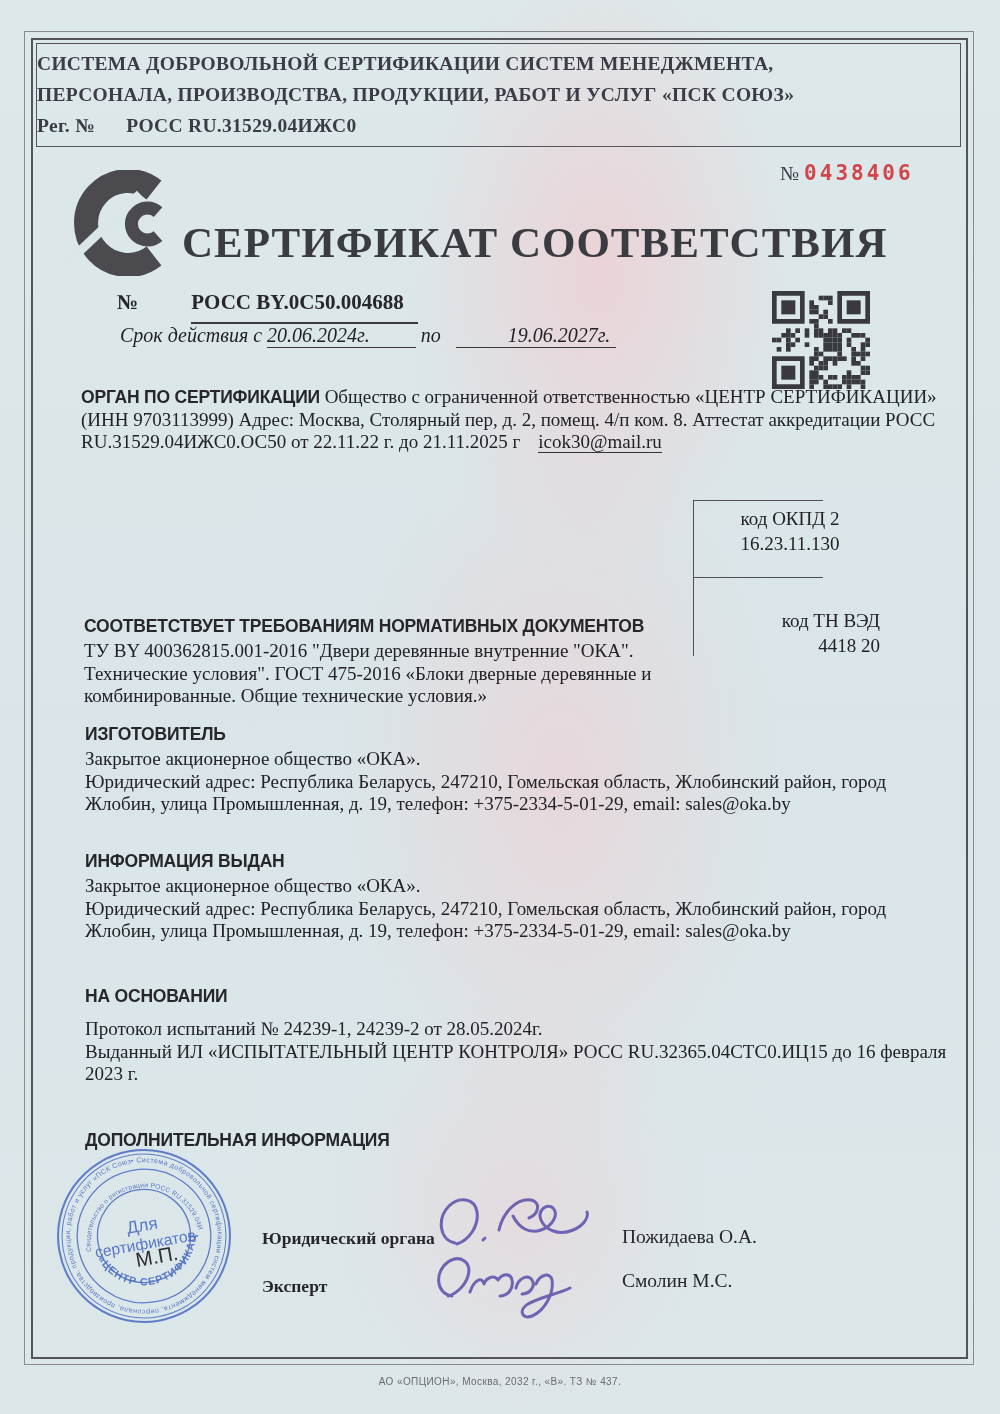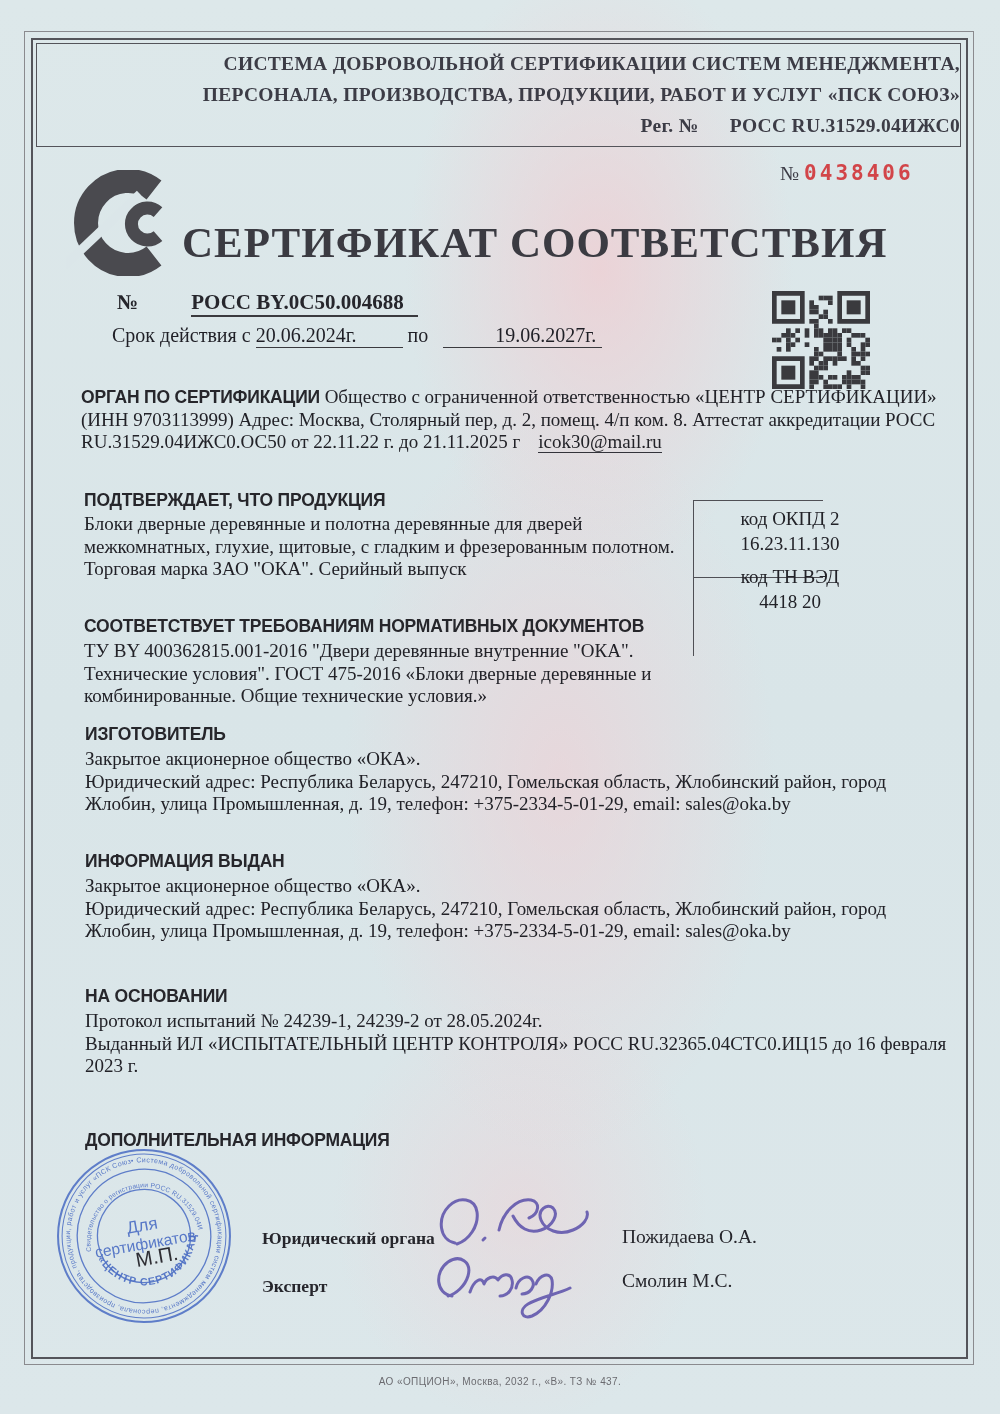--- a/index.html
+++ b/index.html
@@ -8,29 +8,29 @@
     background-image:
       radial-gradient(ellipse 270px 430px at 600px 270px, rgba(244,199,204,.62), rgba(244,199,204,0) 72%),
       radial-gradient(ellipse 300px 520px at 560px 780px, rgba(243,202,207,.52), rgba(243,202,207,0) 72%),
       radial-gradient(ellipse 260px 300px at 520px 1210px, rgba(243,202,207,.40), rgba(243,202,207,0) 72%),
       linear-gradient(180deg,#dde8ea 0%,#d9e5e8 50%,#dce7ea 100%);
     font-family:"Liberation Serif",serif;color:#1f1f26;}
   .abs{position:absolute;}
   .frame-outer{left:24px;top:31px;width:948px;height:1332px;border:1px solid #8a8a8e;}
   .frame-inner{left:31px;top:38px;width:933px;height:1317px;border:2px solid #54545a;}
   .header-box{left:36px;top:43px;width:923px;height:102px;border:1.5px solid #54545a;
-    display:flex;flex-direction:column;justify-content:space-evenly;align-items:flex-end;}
+    display:flex;flex-direction:column;justify-content:space-evenly;align-items:flex-start;}
   .header-line{font-weight:bold;font-size:19.5px;letter-spacing:.3px;color:#3c3c46;}
   .serial{left:780px;top:161px;font-size:20px;color:#3c3c46;}
   .serial b{font-family:"DejaVu Sans Mono",monospace;font-weight:600;color:#d24549;letter-spacing:3px;font-size:21px;}
   .title{left:182px;top:218px;font-size:43px;font-weight:bold;letter-spacing:1px;color:#3b3b42;}
   .numline{left:117px;top:290px;font-size:21px;font-weight:bold;color:#26262c;}
   .numline .no{margin-right:48px;}
-  .numline .val{border-bottom:2px solid #3a3a3e;padding-right:14px;padding-bottom:1px;font-family:Liberation Serif, serif;}
-  .validity{left:112px;top:324px;font-size:20px;}
+  .numline .val{border-bottom:2px solid #3a3a3e;padding-right:14px;padding-bottom:8px;font-family:Liberation Serif, serif;}
+  .validity{left:120px;top:324px;font-size:20px;font-style:italic;}
   .validity .u1{border-bottom:1.5px solid #3a3a3e;padding-right:46px;padding-bottom:1px;}
   .validity .mid{margin:0 10px 0 0;}
   .validity .u2{border-bottom:1.5px solid #3a3a3e;padding-left:52px;padding-right:6px;padding-bottom:1px;}
   .h{font-family:"Liberation Sans",sans-serif;font-weight:bold;font-size:17.5px;letter-spacing:-.2px;color:#26262b;}
   .body-text{font-size:19px;line-height:22.5px;color:#222228;}
   .u{border-bottom:1px solid #33333a;margin-left:18px;}
   .codes-vline{left:693px;top:500px;width:0;height:156px;border-left:1.5px solid #4f4f55;}
   .codes-hline1{left:693px;top:500px;width:130px;height:0;border-top:1.5px solid #4f4f55;}
   .codes-hline2{left:693px;top:577px;width:130px;height:0;border-top:1.5px solid #4f4f55;}
   .codes-cell{left:700px;width:180px;font-size:19px;line-height:25px;color:#222228;}
@@ -218,33 +218,29 @@
           <rect x="91.2" y="96" width="4.8" height="4.8"></rect>
         </g>
     </svg>
   </div>
 
   <div class="abs body-text" style="left:81px;top:386px;width:874px">
     <span class="h">ОРГАН ПО СЕРТИФИКАЦИИ</span>
     <span>Общество с ограниченной ответственностью «ЦЕНТР СЕРТИФИКАЦИИ» (ИНН 9703113999) Адрес: Москва, Столярный пер, д. 2, помещ. 4/п ком. 8. Аттестат аккредитации РОСС RU.31529.04ИЖС0.ОС50 от 22.11.22 г. до 21.11.2025 г</span><span class="u">icok30@mail.ru</span>
   </div>
 
-  <div class="abs" style="left:84px;top:490px">
-    <div class="h">ПОДТВЕРЖДАЕТ, ЧТО ПРОДУКЦИЯ</div>
-    <div class="body-text" style="width:608px;margin-top:2px">Блоки дверные деревянные и полотна деревянные для дверей межкомнатных, глухие, щитовые, с гладким и фрезерованным полотном. Торговая марка ЗАО "ОКА". Серийный выпуск</div>
-  </div>
 
   <div class="abs codes-vline"></div>
   <div class="abs codes-hline1"></div>
   <div class="abs codes-hline2"></div>
   <div class="abs codes-cell" style="top:506px;text-align:center">
     <div>код ОКПД 2</div>
     <div>16.23.11.130</div>
   </div>
-  <div class="abs codes-cell" style="top:564px;text-align:center">
+  <div class="abs codes-cell" style="top:608px;text-align:right">
     <div>код ТН ВЭД</div>
     <div>4418 20</div>
   </div>
 
   <div class="abs" style="left:84px;top:616px">
     <div class="h">СООТВЕТСТВУЕТ ТРЕБОВАНИЯМ НОРМАТИВНЫХ ДОКУМЕНТОВ</div>
     <div class="body-text" style="width:622px;margin-top:3px">ТУ BY 400362815.001-2016 "Двери деревянные внутренние "ОКА". Технические условия". ГОСТ 475-2016 «Блоки дверные деревянные и комбинированные. Общие технические условия.»</div>
   </div>
 
   <div class="abs" style="left:85px;top:724px">
@@ -258,21 +254,21 @@
   <div class="abs" style="left:85px;top:851px">
     <div class="h">ИНФОРМАЦИЯ ВЫДАН</div>
     <div class="body-text" style="width:872px;margin-top:3px">
       <div>Закрытое акционерное общество «ОКА».</div>
       <div>Юридический адрес: Республика Беларусь, 247210, Гомельская область, Жлобинский район, город Жлобин, улица Промышленная, д. 19, телефон: +375-2334-5-01-29, email: sales@oka.by</div>
     </div>
   </div>
 
   <div class="abs" style="left:85px;top:986px">
     <div class="h">НА ОСНОВАНИИ</div>
-    <div class="body-text" style="width:870px;margin-top:3px">
+    <div class="body-text" style="width:870px;margin-top:11px">
       <div>Протокол испытаний № 24239-1, 24239-2 от 28.05.2024г.</div>
       <div>Выданный ИЛ «ИСПЫТАТЕЛЬНЫЙ ЦЕНТР КОНТРОЛЯ» РОСС RU.32365.04СТС0.ИЦ15 до 16 февраля 2023 г.</div>
     </div>
   </div>
 
   <div class="abs h" style="left:85px;top:1130px">ДОПОЛНИТЕЛЬНАЯ ИНФОРМАЦИЯ</div>
 
   <svg class="abs" style="left:54px;top:1146px;transform:rotate(-10deg)" width="180" height="180" viewBox="0 0 178 178">
     <g fill="none" stroke="#4d6fc4" opacity="0.88">
       <circle cx="89" cy="89" r="85" stroke-width="2"></circle>

